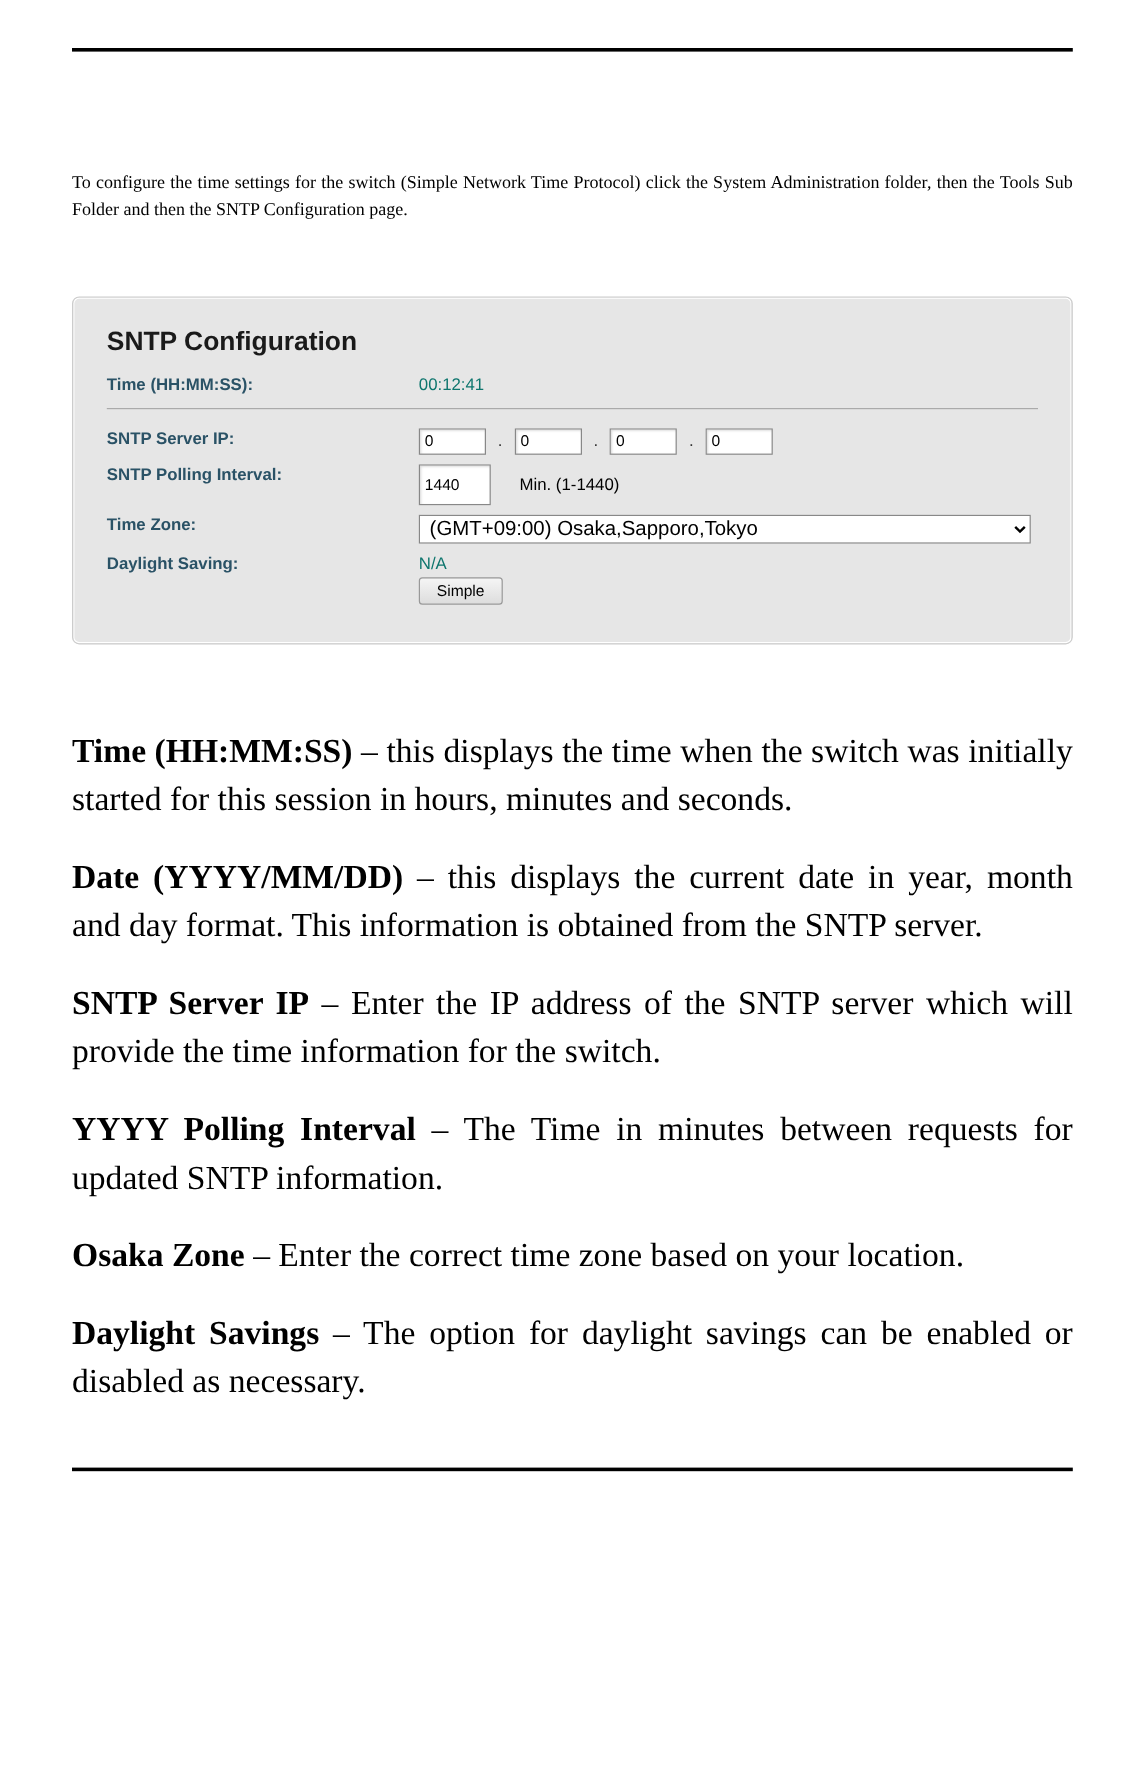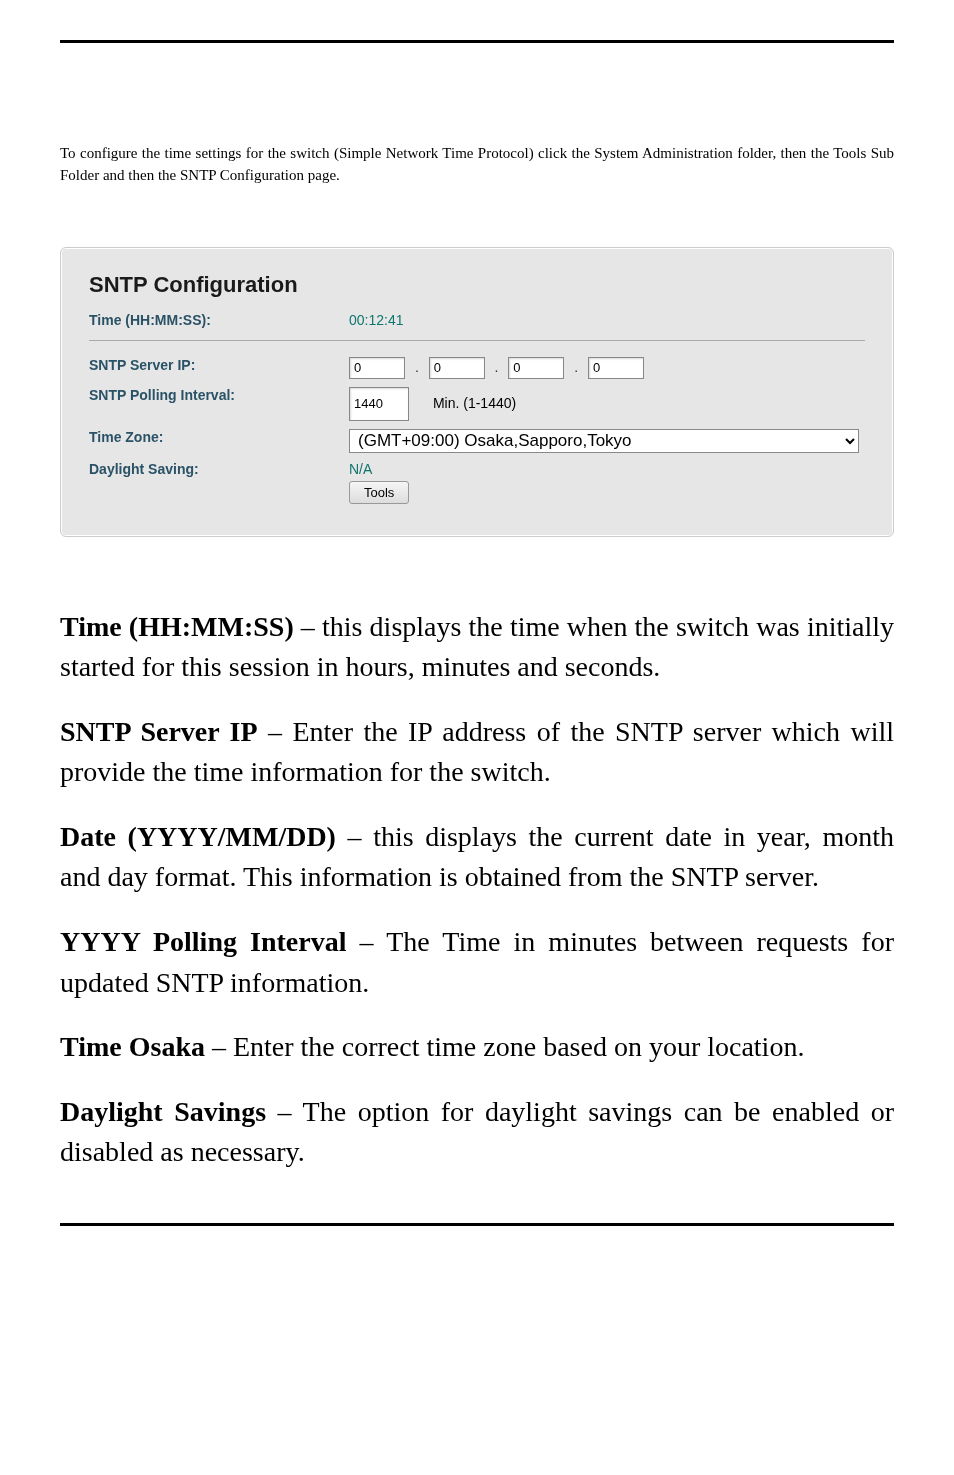--- a/index.html
+++ b/index.html
@@ -165,27 +165,27 @@
     <div class="panel-label">Time Zone:</div>
     <select class="tz-select">
       <option>(GMT+09:00) Osaka,Sapporo,Tokyo</option>
     </select>
   </div>
 
   <div class="panel-row">
     <div class="panel-label">Daylight Saving:</div>
     <div>
       <div class="panel-value">N/A</div>
-      <button class="apply-btn">Tools</button>
+      <button class="apply-btn">Simple</button>
     </div>
   </div>
 </div>
 
 <div class="defs">
   <p><span class="term">Time (HH:MM:SS)</span><span> – this displays the time when the switch was initially started for this session in hours, minutes and seconds.</span></p>
+  <p><span class="term">Date (YYYY/MM/DD)</span><span> – this displays the current date in year, month and day format.  This information is obtained from the SNTP server.</span></p>
   <p><span class="term">SNTP Server IP</span><span> – Enter the IP address of the SNTP server which will provide the time information for the switch.</span></p>
-  <p><span class="term">Date (YYYY/MM/DD)</span><span> – this displays the current date in year, month and day format.  This information is obtained from the SNTP server.</span></p>
   <p><span class="term">YYYY Polling Interval</span><span> – The Time in minutes between requests for updated SNTP information.</span></p>
-  <p><span class="term">Time Osaka</span><span> – Enter the correct time zone based on your location.</span></p>
+  <p><span class="term">Osaka Zone</span><span> – Enter the correct time zone based on your location.</span></p>
   <p><span class="term">Daylight Savings</span><span> – The option for daylight savings can be enabled or disabled as necessary.</span></p>
 </div>
 
 <div class="bottom-rule"></div>
 
 </body></html>

